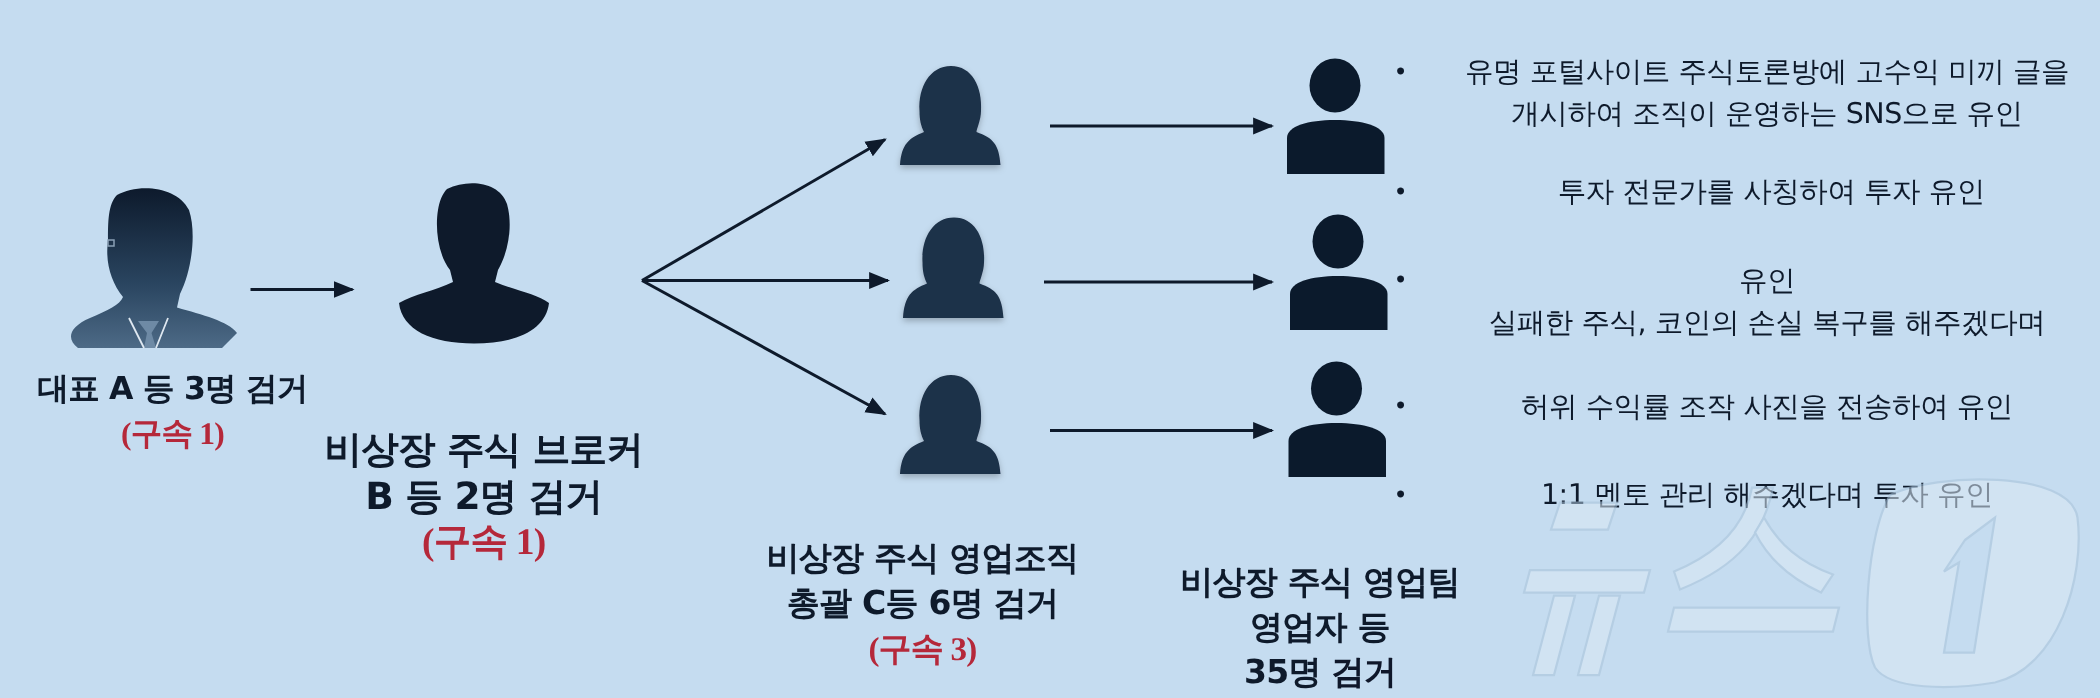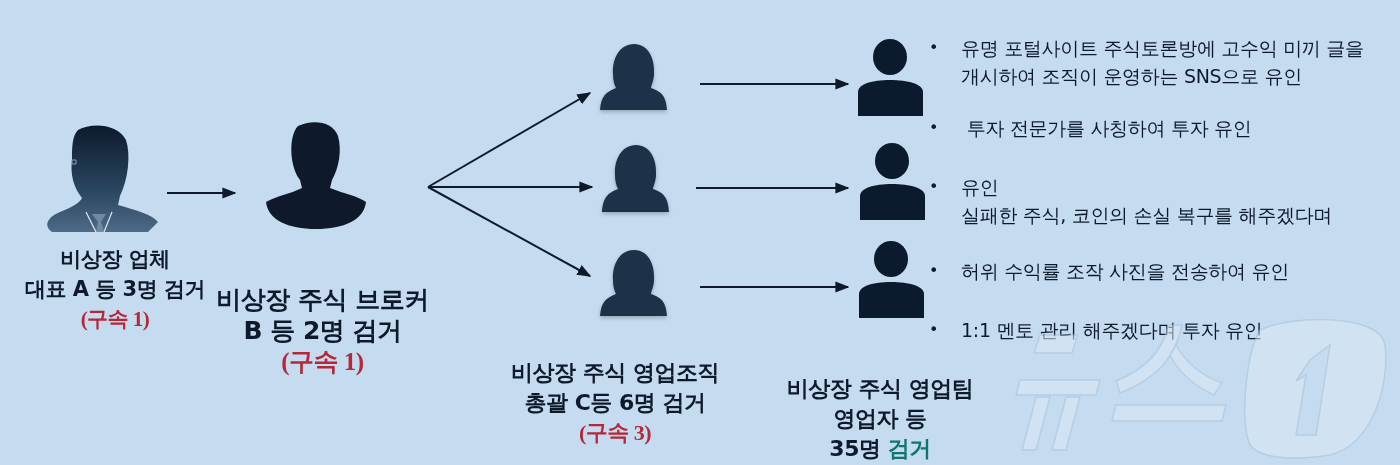--- a/index.html
+++ b/index.html
@@ -9,35 +9,35 @@
     font-family: "DejaVu Sans", "Liberation Sans", sans-serif;
     position: relative;
   }
   .canvas { position: absolute; left: 0; top: 0; width: 1400px; height: 465px; }
   svg.lines { position: absolute; left: 0; top: 0; }
   .label {
     position: absolute; text-align: center; font-weight: bold; color: #0e1a2b;
     line-height: 1.3; letter-spacing: -0.5px;
   }
   .label .red { color: #b5283a; display: block; font-family: Liberation Serif, serif; }
-  .label .blue { color: #0f766e; }
+  .label .blue { color: #0f172a; }
   .label span.line { display: block; white-space: nowrap; }
   #label-a { left: 10px; top: 244px; width: 210px; font-size: 21px; line-height: 30px; }
   #label-b { left: 200px; top: 248px; width: 245px; font-size: 25px; line-height: 31px; margin-top: 36px; }
   #label-c { left: 480px; top: 358px; width: 270px; font-size: 22px; line-height: 30px; }
   #label-d { left: 770px; top: 374px; width: 220px; font-size: 22px; line-height: 30px; }
   .bullets {
     position: absolute; left: 925px; top: 30px; width: 475px;
     font-size: 19px; color: #0e1a2b; letter-spacing: -0.3px;
   }
   .bullet {
     position: absolute; left: 0; width: 470px; line-height: 28px;
   }
   .bullet .dot { position: absolute; left: 4px; top: 0; font-size: 16px; }
-  .bullet .txt { display: block; margin-left: 36px; }
+  .bullet .txt { display: block; margin-left: 36px; text-align: center; }
   .watermark {
     position: absolute; left: 1000px; top: 305px; width: 390px; height: 155px;
     opacity: 0.55;
   }
 </style>
 </head>
 <body>
 
 <div class="canvas">
 
@@ -99,21 +99,20 @@
       <ellipse cx="892" cy="161" rx="17" ry="18" fill="#0b1a2c"></ellipse>
       <path d="M860,220 L860,196 C860,188 874,184 892,184 C910,184 925,188 925,196 L925,220 Z" fill="#0b1a2c"></path>
     </g>
     <g>
       <ellipse cx="891" cy="259" rx="17" ry="18" fill="#0b1a2c"></ellipse>
       <path d="M859,318 L859,294 C859,286 873,282 891,282 C909,282 924,286 924,294 L924,318 Z" fill="#0b1a2c"></path>
     </g>
   </svg>
 
   <div id="label-a" class="label">
-    <span class="line">비상장 업체</span>
     <span class="line">대표 A 등 3명 검거</span>
     <span class="red">(구속 1)</span>
   </div>
 
   <div id="label-b" class="label">
     <span class="line">비상장 주식 브로커</span>
     <span class="line">B 등 2명 검거</span>
     <span class="red">(구속 1)</span>
   </div>
 

